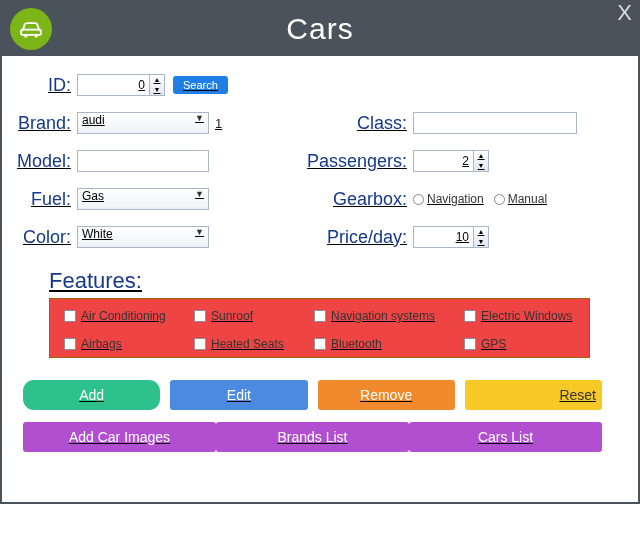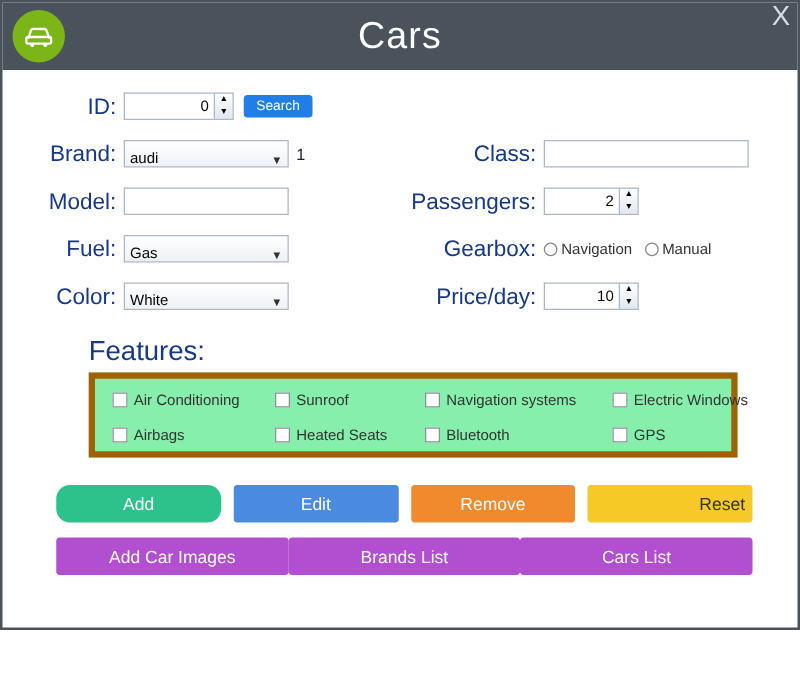--- a/index.html
+++ b/index.html
@@ -42,21 +42,22 @@
     letter-spacing: 1px;
   }
   .close-x {
     position: absolute;
     right: 6px; top: -2px;
     font-size: 22px;
     color: #d8dde1;
     cursor: pointer;
   }
   .body {
-    padding: 14px 28px 10px 35px;
+    padding: 14px 28px 10px 13px;
+    text-decoration: underline;
   }
   .form-grid {
     display: grid;
     grid-template-columns: 280px 290px;
     column-gap: 10px;
     row-gap: 8px;
   }
   .row {
     display: flex;
     align-items: center;
@@ -75,21 +76,21 @@
     border: 1px solid #a9b7c9;
     background: #fff;
     height: 22px;
     font-size: 12px;
     padding: 0 4px;
   }
   .text-input { width: 132px; }
   .combo {
     width: 132px;
     background: linear-gradient(#fff,#eef2f6);
-    display:flex; align-items:flex-end; justify-content:space-between; padding:0 4px; font-size:12px;
+    display:flex; align-items:flex-start; justify-content:space-between; padding:0 4px; font-size:12px;
     cursor:pointer;
   }
   .combo .arrow { font-size:9px; color:#333; }
   .spinner-wrap {
     display:flex; align-items:center;
   }
   .spinner {
     width: 72px;
     text-align:right;
     border-right:none;
@@ -115,22 +116,22 @@
   .radio-wrap { display:flex; align-items:center; gap:10px; font-size:12px; color:#333;}
   .radio-wrap span{display:flex; align-items:center; gap:3px;}
   .radio-dot { width:11px;height:11px;border:1px solid #888;border-radius:50%;background:#fff;display:inline-block;}
   .features-title {
     color:#15388a;
     font-size:22px;
     margin: 16px 0 4px 34px;
   }
   .features-box {
     margin: 0 20px 0 34px;
-    background:#86efac;
-    border:5px solid #a16207;
+    background:#ef4444;
+    border:1px solid #a16207;
     padding: 10px 14px 6px 14px;
   }
   .features-grid {
     display:grid;
     grid-template-columns: 130px 120px 150px 140px;
     row-gap:14px;
   }
   .chk {
     display:flex; align-items:center; gap:5px;
     font-size:12px; color:#333;

